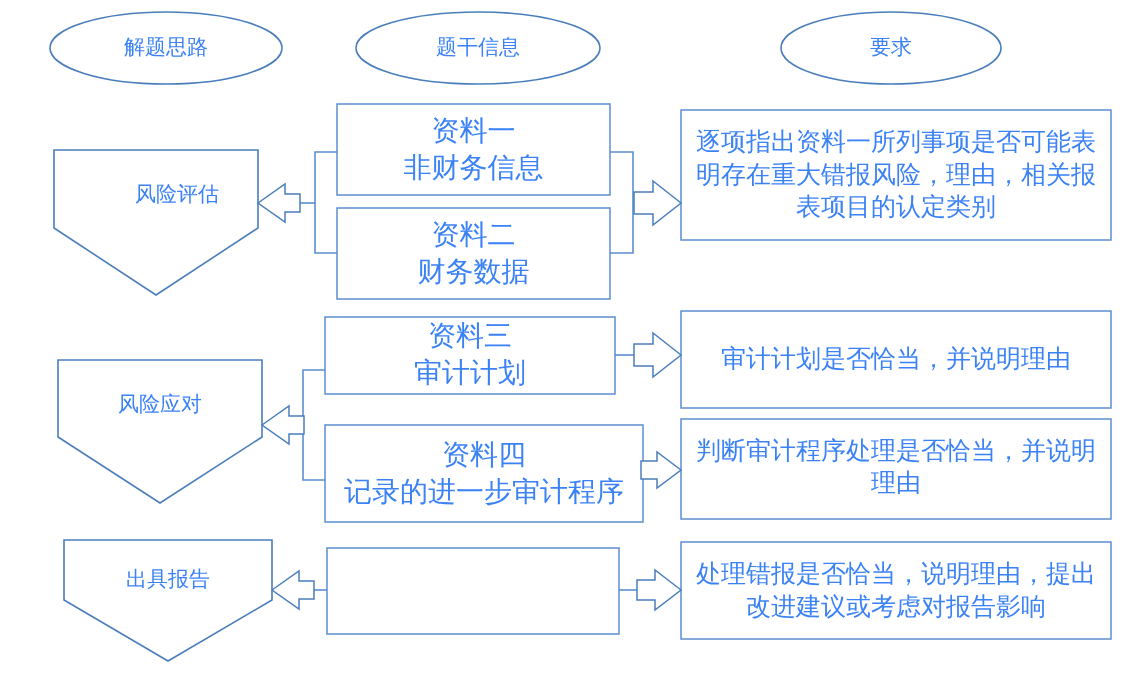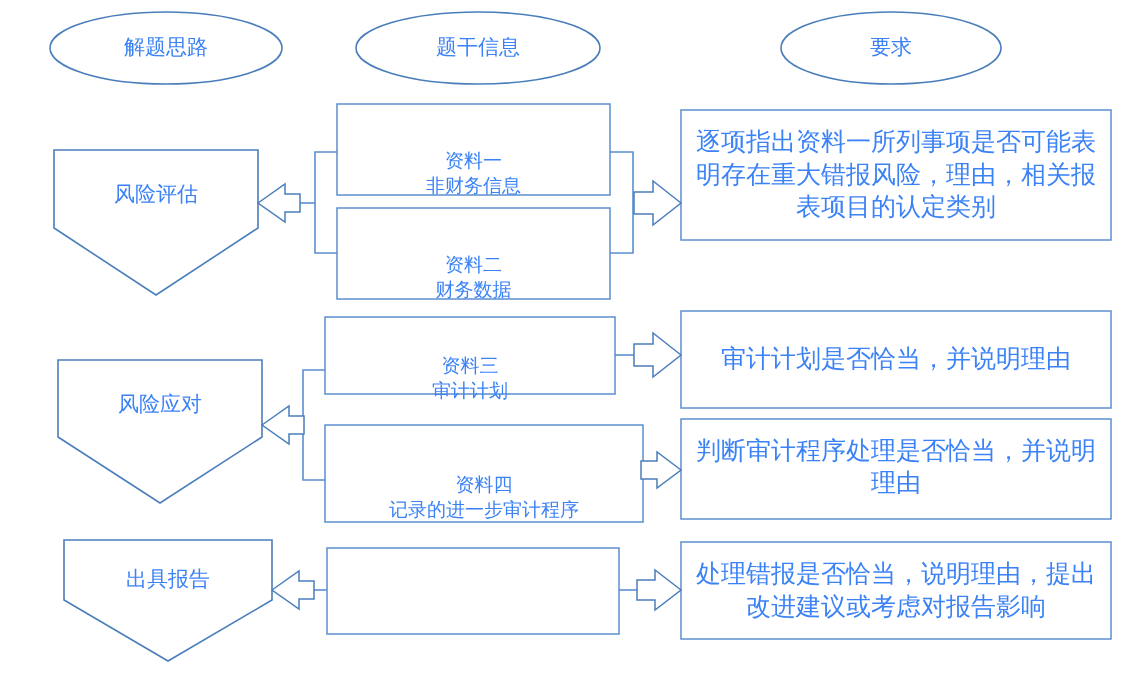--- a/index.html
+++ b/index.html
@@ -50,21 +50,21 @@
     align-items: center;
     justify-content: center;
     text-align: center;
     color: #3b82f6;
     line-height: 1.30;
     white-space: pre-line;
     pointer-events: none;
   }
   .lbl-ellipse { font-size: 21px; }
   .lbl-stage   { font-size: 21px; }
-  .lbl-data    { font-size: 19px; margin-top: 24px; }
+  .lbl-data    { font-size: 28px; }
   .lbl-req     { font-size: 25px; }
 </style>
 </head>
 <body>
 
 <div id="canvas">
 
   <svg id="diagram-svg" viewBox="0 0 1145 682">
 
     <ellipse class="shape-stroke" cx="166" cy="48" rx="116" ry="36"></ellipse>
@@ -111,21 +111,21 @@
 
     <path class="connector" d="M 619,590 L 637,590"></path>
     <polygon class="arrow-shape" points="681,590 655,570 655,580 637,580 637,600 655,600 655,610"></polygon>
 
   </svg>
 
   <div class="lbl lbl-ellipse" style="left:50px; top:22px; width:232px; height:52px;">解题思路</div>
   <div class="lbl lbl-ellipse" style="left:356px; top:22px; width:244px; height:52px;">题干信息</div>
   <div class="lbl lbl-ellipse" style="left:781px; top:22px; width:220px; height:52px;">要求</div>
 
-  <div class="lbl lbl-stage" style="left:54px; top:175px; width:204px; height:40px;">风险评估</div>
+  <div class="lbl lbl-stage" style="left:54px; top:175px; width:204px; height:40px;padding-left:21px;">风险评估</div>
   <div class="lbl lbl-stage" style="left:58px; top:385px; width:204px; height:40px;text-align:right;">风险应对</div>
   <div class="lbl lbl-stage" style="left:64px; top:560px; width:208px; height:40px;">出具报告</div>
 
   <div class="lbl lbl-data" style="left:337px; top:104px; width:273px; height:91px;">资料一
 非财务信息</div>
   <div class="lbl lbl-data" style="left:337px; top:208px; width:273px; height:91px;">资料二
 财务数据</div>
   <div class="lbl lbl-data" style="left:325px; top:317px; width:290px; height:75px;">资料三
 审计计划</div>
   <div class="lbl lbl-data" style="left:325px; top:425px; width:318px; height:97px;">资料四

